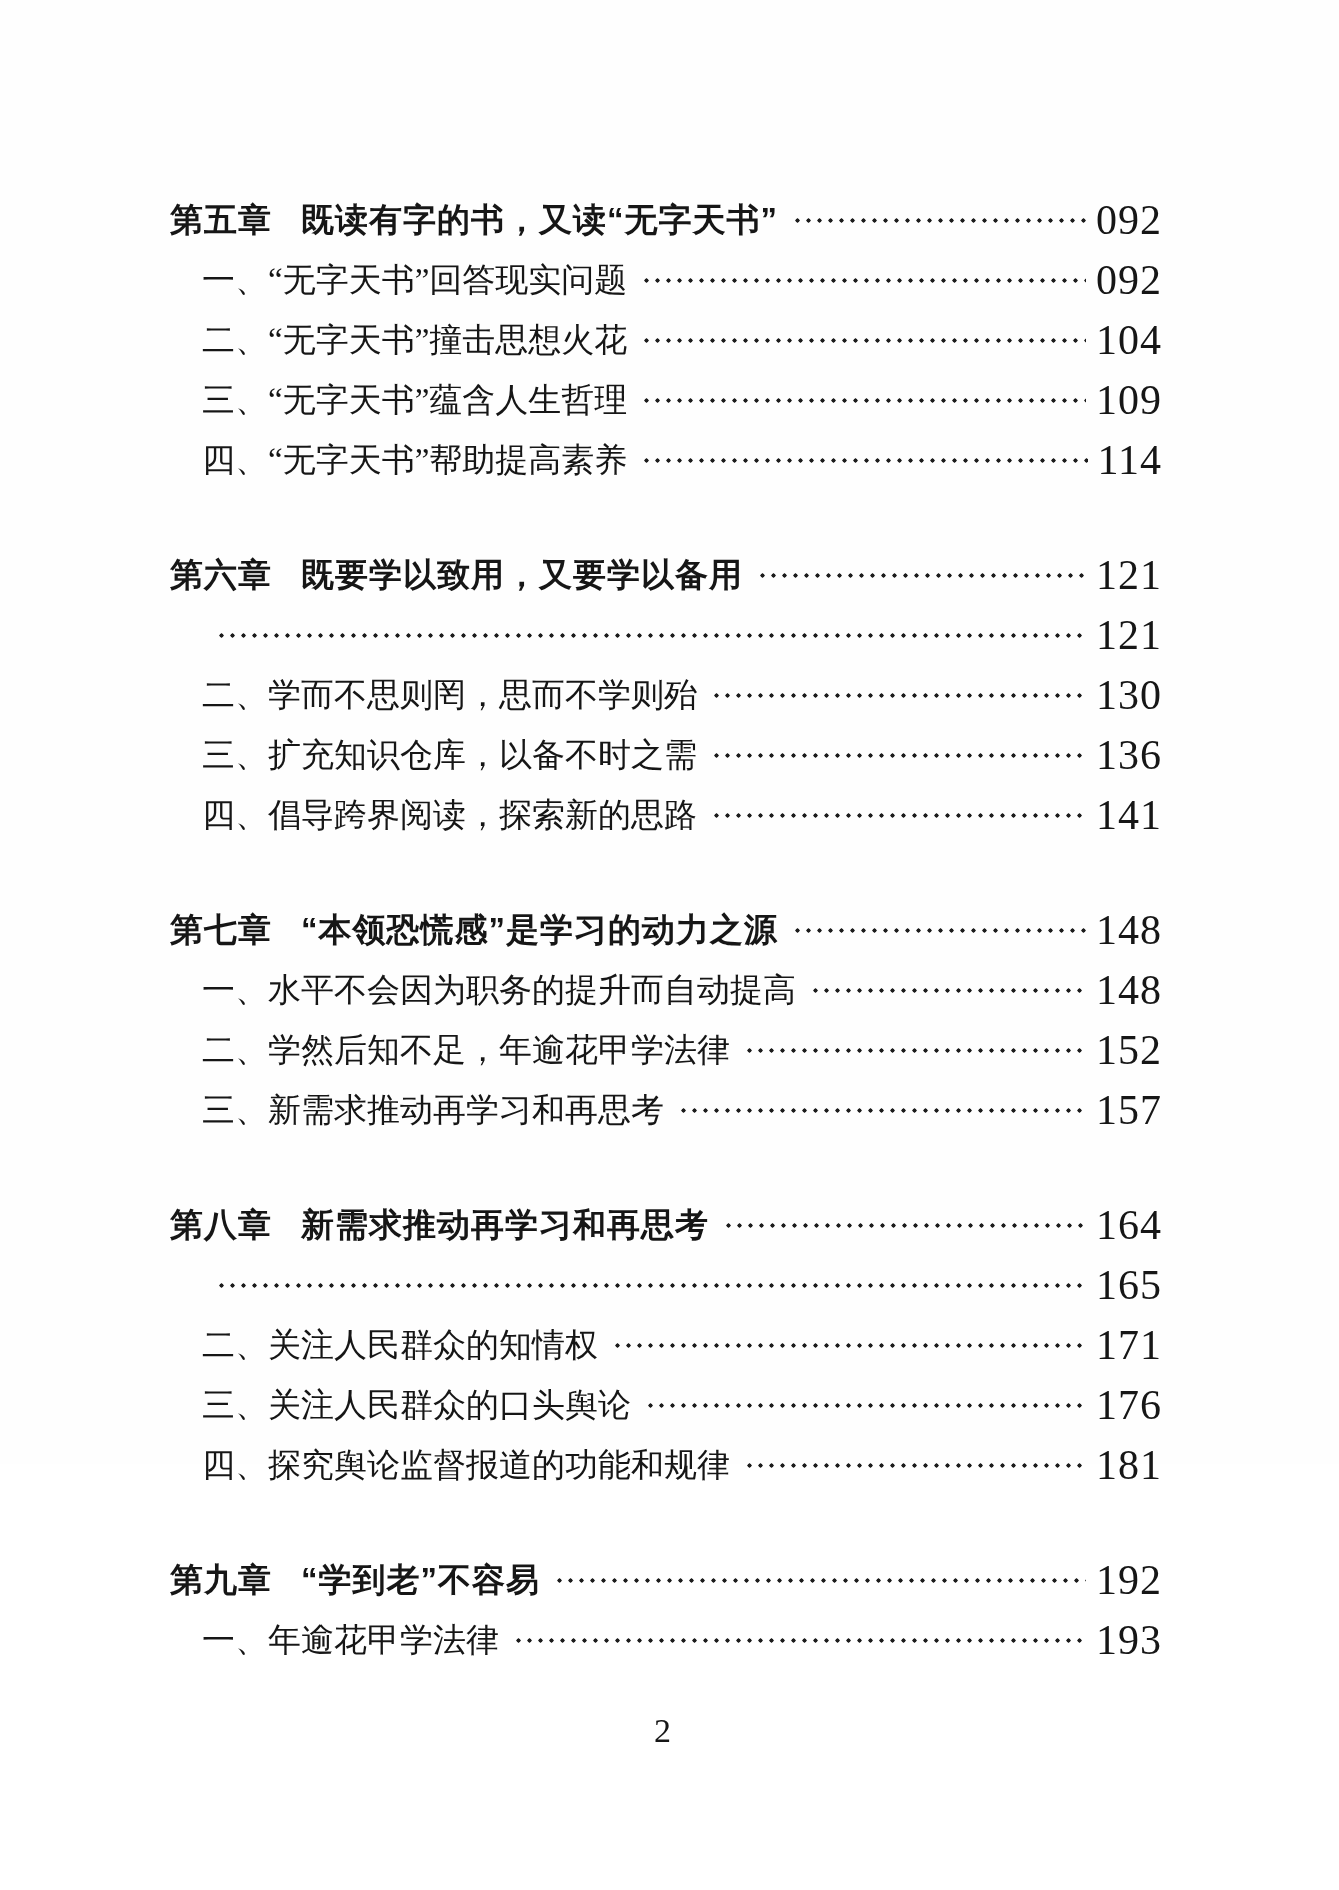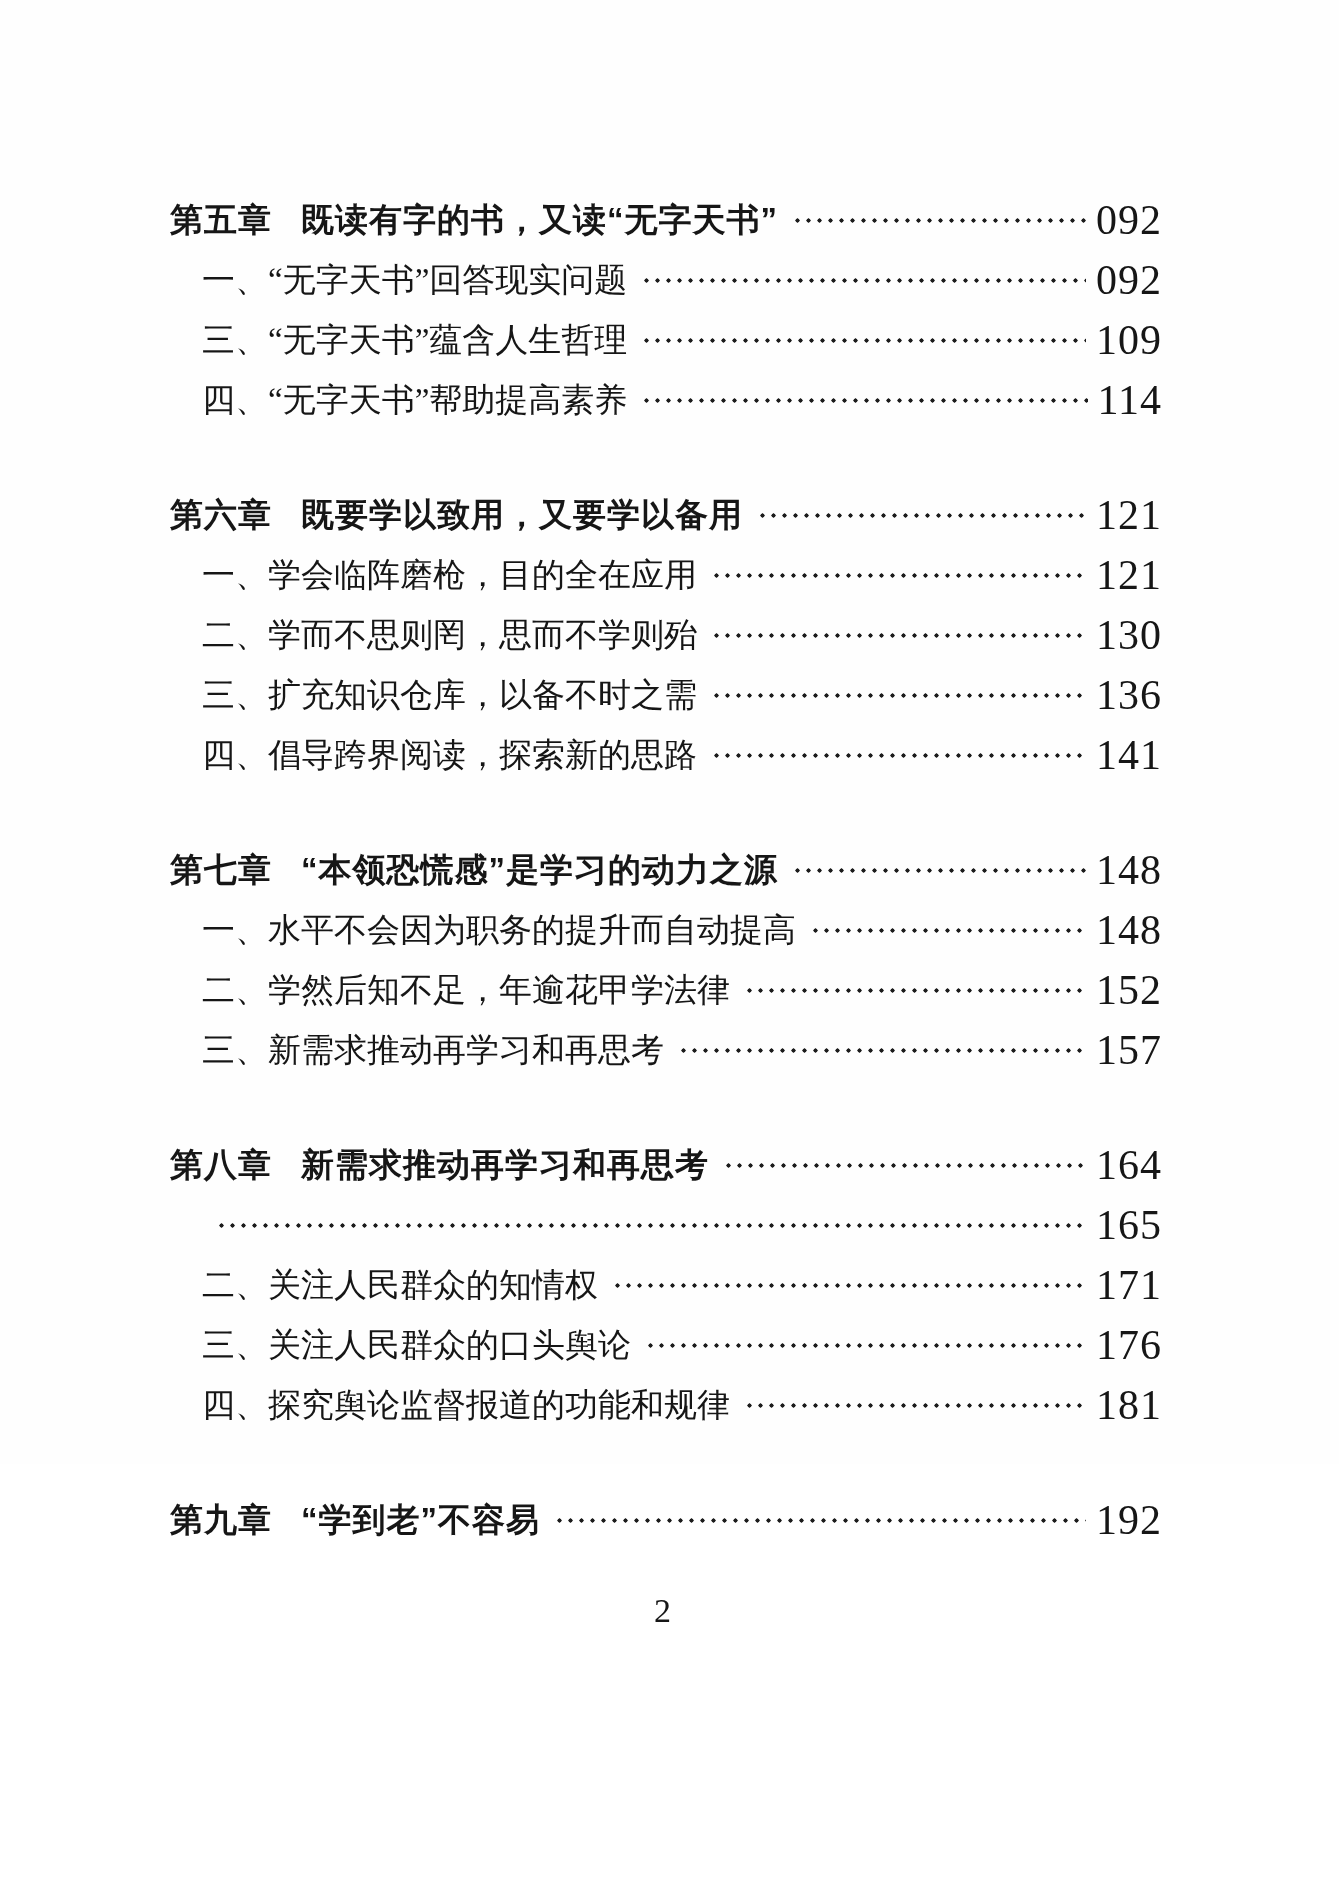--- a/index.html
+++ b/index.html
@@ -77,38 +77,42 @@
       <span class="ch-title">既读有字的书，又读“无字天书”</span>
       <span class="leader"></span>
       <span class="pagenum">092</span>
     </div>
     <div class="row item">
       <span>一、“无字天书”回答现实问题</span>
       <span class="leader"></span>
       <span class="pagenum">092</span>
     </div>
     <div class="row item">
+      <span>二、“无字天书”撞击思想火花</span>
+      <span class="leader"></span>
+      <span class="pagenum">104</span>
+    </div>
+    <div class="row item">
       <span>三、“无字天书”蕴含人生哲理</span>
       <span class="leader"></span>
       <span class="pagenum">109</span>
     </div>
     <div class="row item">
       <span>四、“无字天书”帮助提高素养</span>
       <span class="leader"></span>
       <span class="pagenum">114</span>
     </div>
 
     <div class="row chapter">
       <span class="ch-label">第六章</span>
       <span class="ch-title">既要学以致用，又要学以备用</span>
       <span class="leader"></span>
       <span class="pagenum">121</span>
     </div>
     <div class="row item">
-      <span>一、学会临阵磨枪，目的全在应用</span>
       <span class="leader"></span>
       <span class="pagenum">121</span>
     </div>
     <div class="row item">
       <span>二、学而不思则罔，思而不学则殆</span>
       <span class="leader"></span>
       <span class="pagenum">130</span>
     </div>
     <div class="row item">
       <span>三、扩充知识仓库，以备不时之需</span>
@@ -168,16 +172,21 @@
       <span class="leader"></span>
       <span class="pagenum">181</span>
     </div>
 
     <div class="row chapter">
       <span class="ch-label">第九章</span>
       <span class="ch-title">“学到老”不容易</span>
       <span class="leader"></span>
       <span class="pagenum">192</span>
     </div>
+    <div class="row item">
+      <span>一、年逾花甲学法律</span>
+      <span class="leader"></span>
+      <span class="pagenum">193</span>
+    </div>
 
     <div class="page-footer">2</div>
   </div>
 </div>
 
 </body></html>

